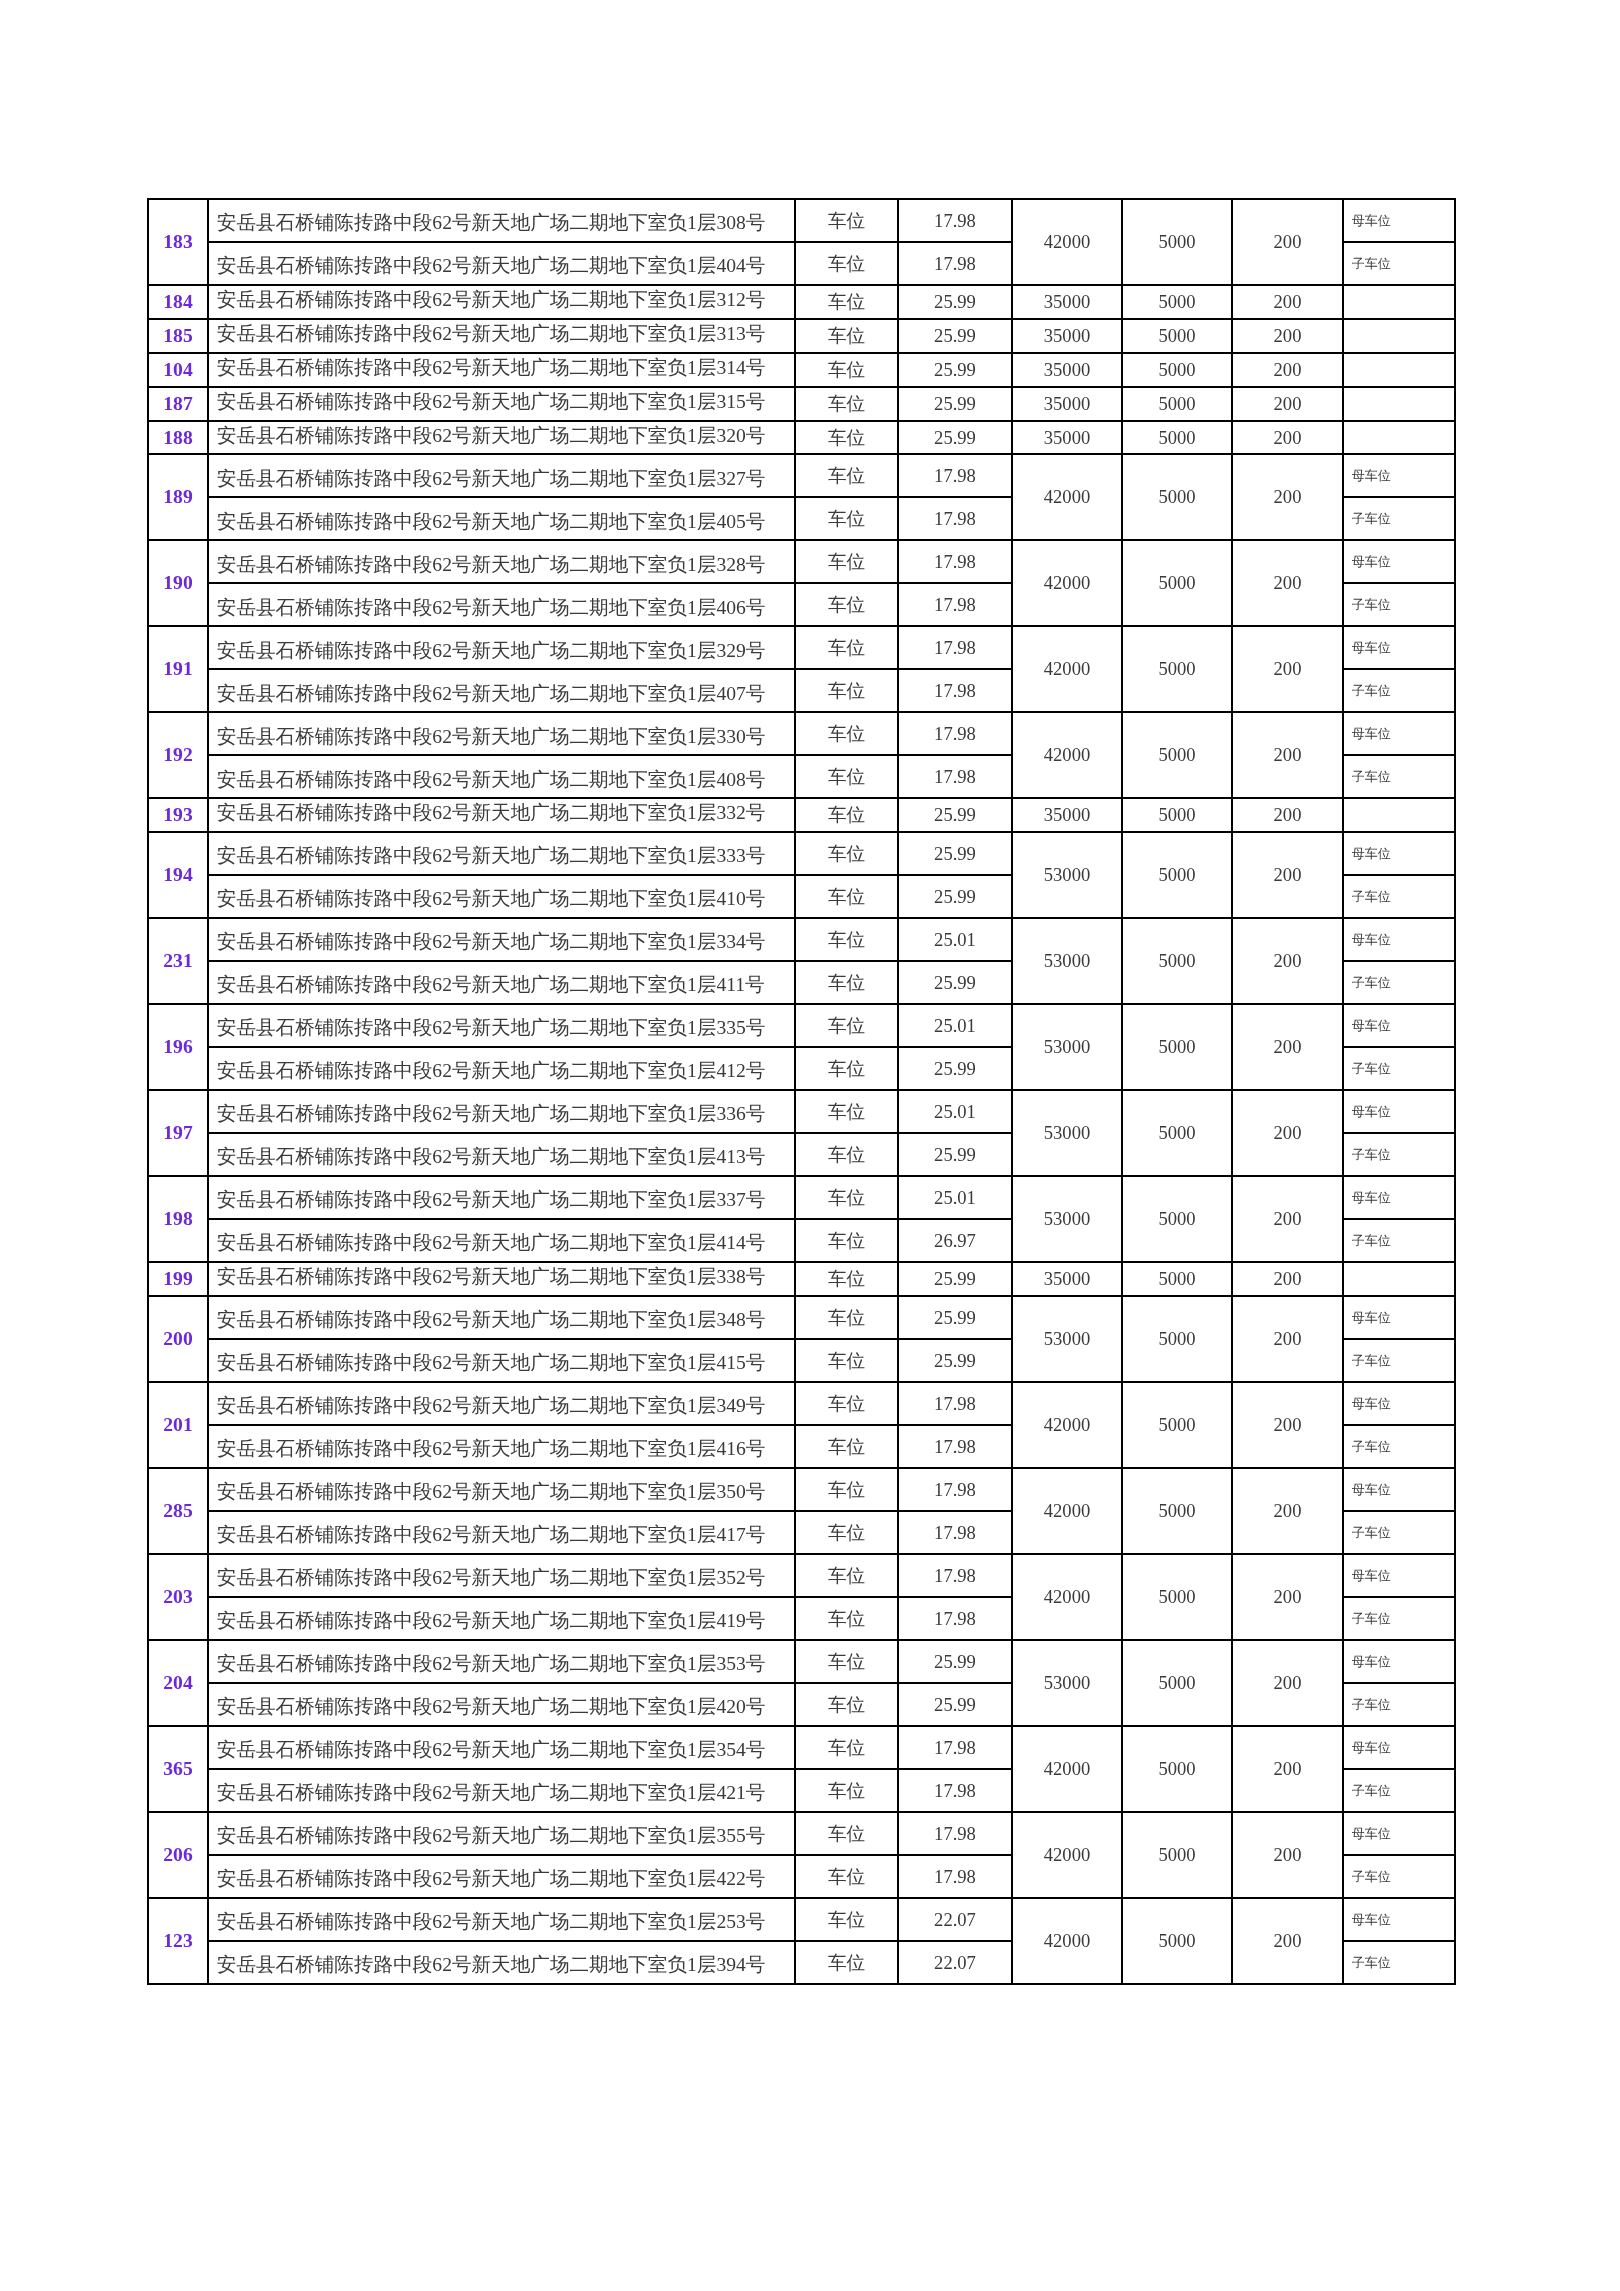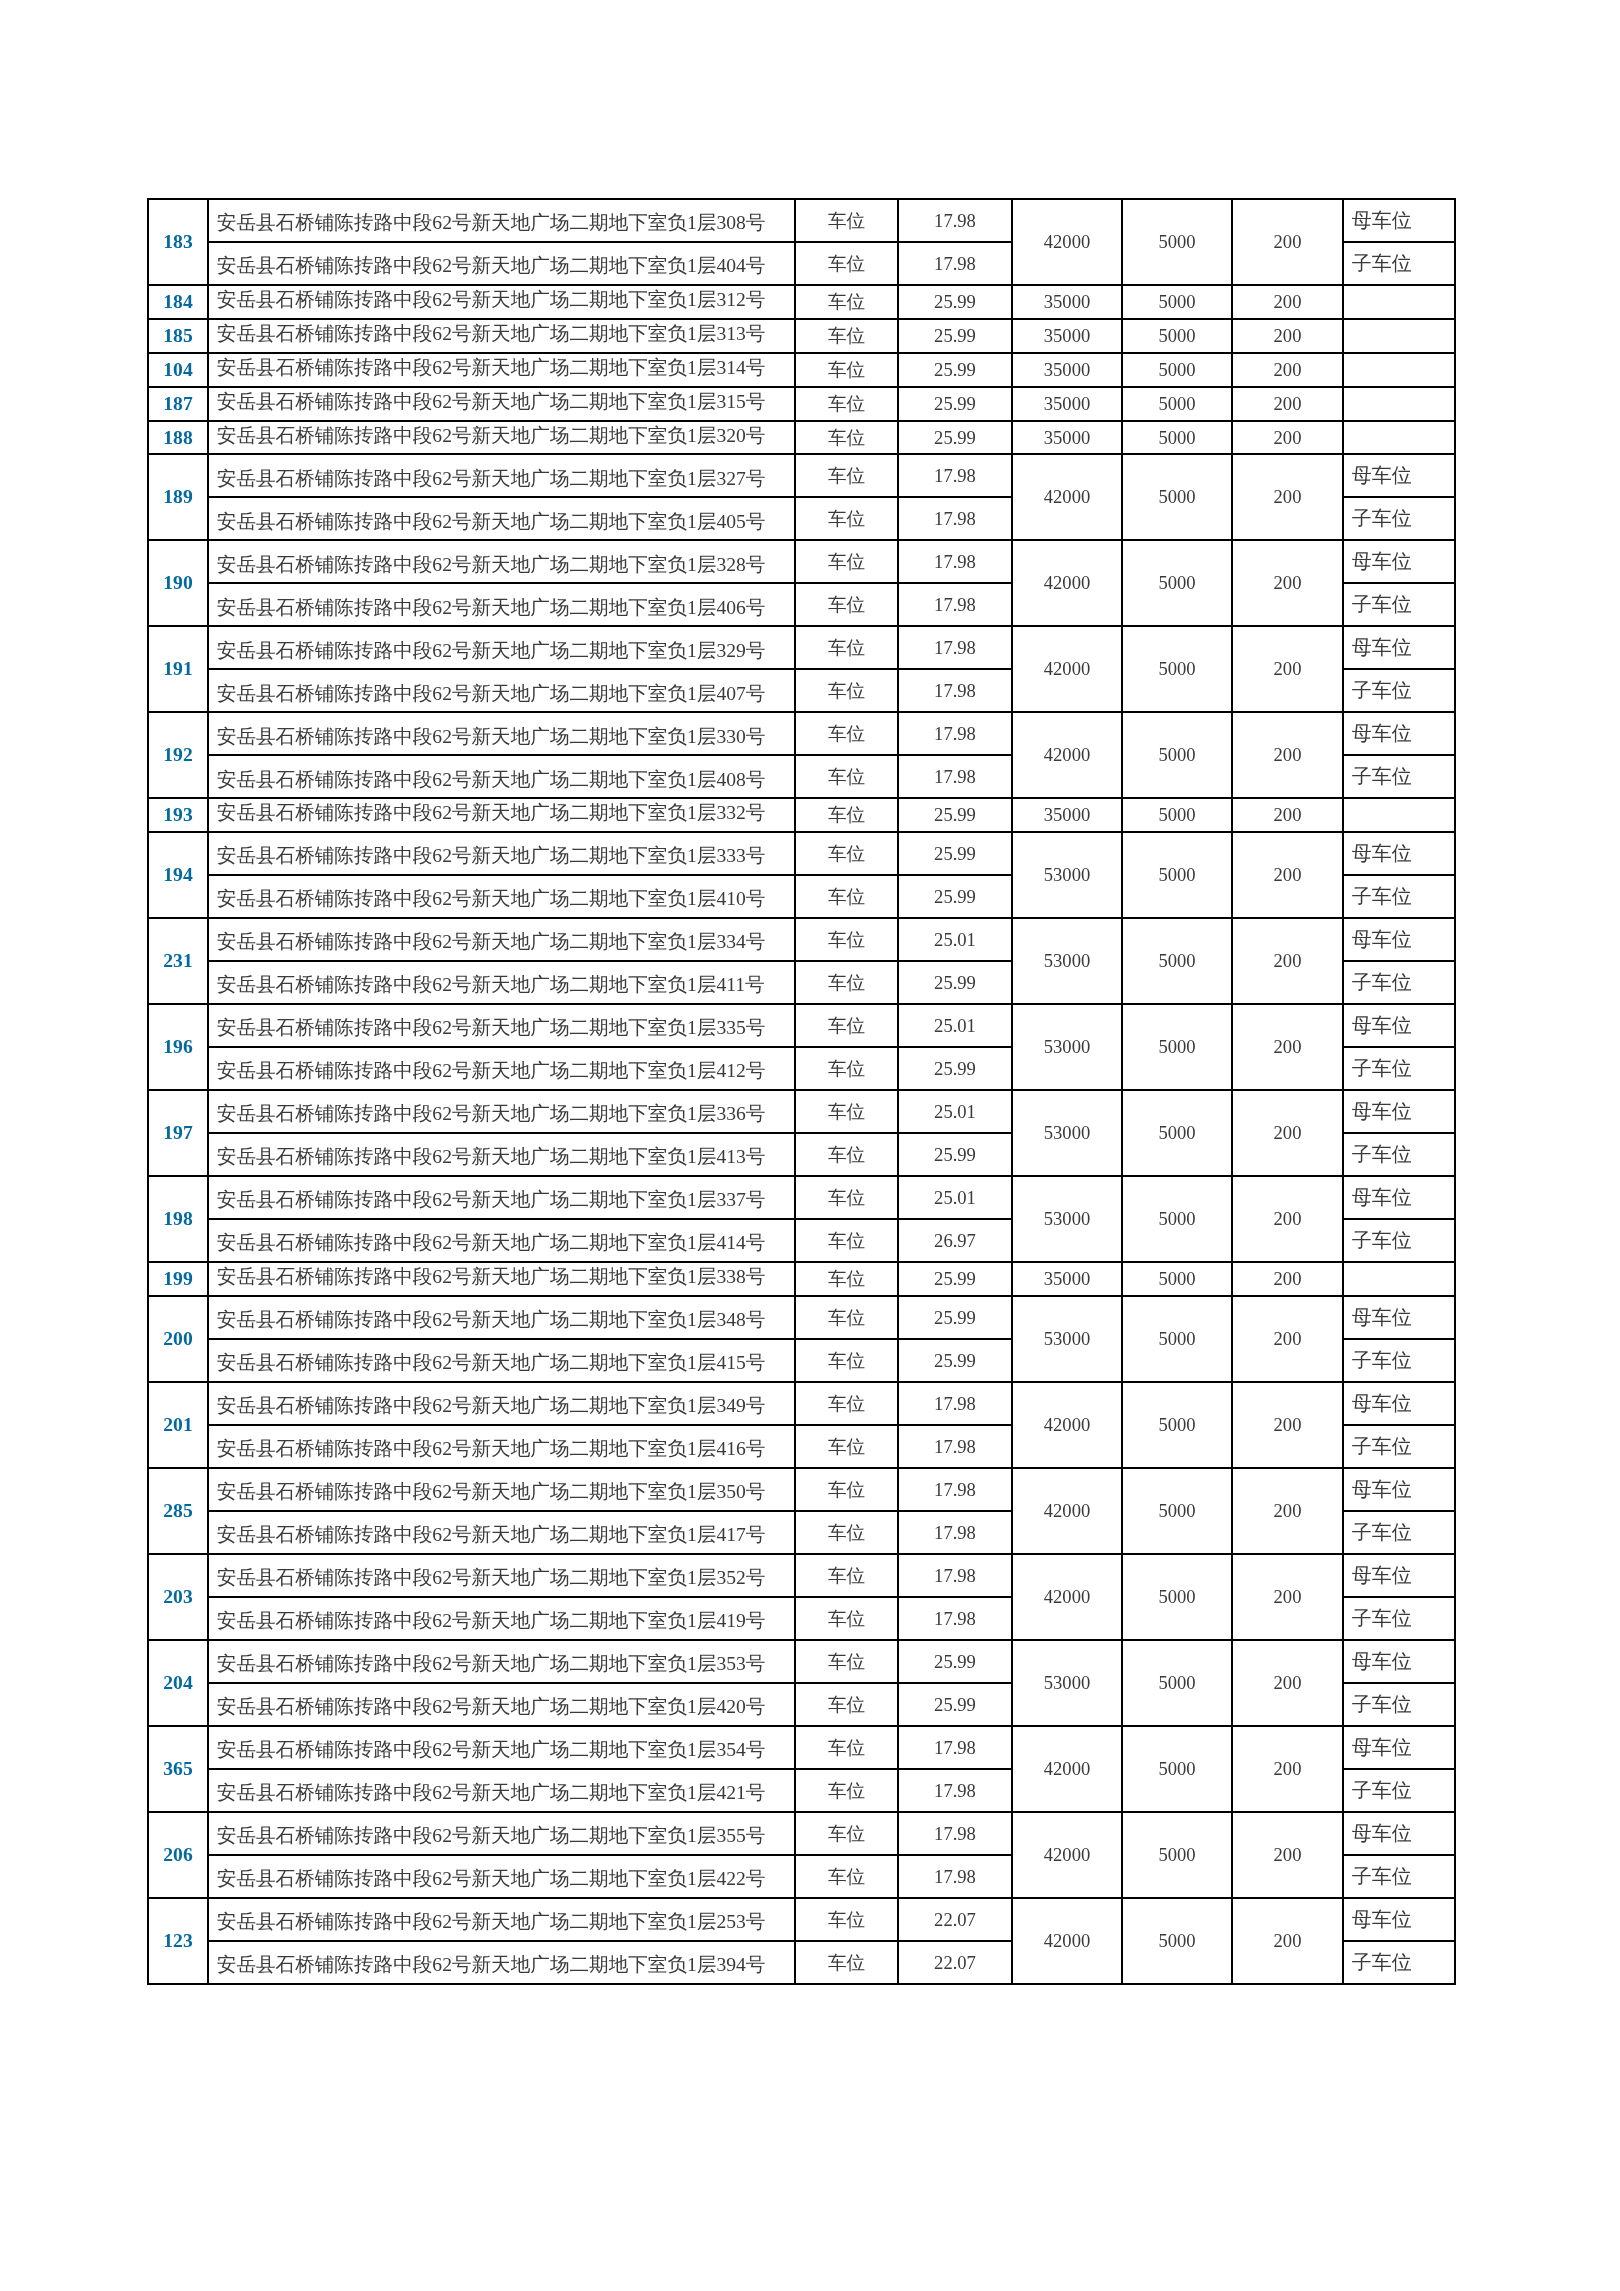--- a/index.html
+++ b/index.html
@@ -21,37 +21,37 @@
   table.price-table td{
     border:2px solid #000;
     overflow:hidden;
     box-sizing:border-box;
   }
   table.price-table{border:2.9px solid #000;}
   tr.single{height:30px;}
   tr.sub{height:43px;}
   td.no{
     text-align:center;vertical-align:middle;
-    font-size:19.6px;font-weight:bold;color:#0369a1;
+    font-size:19.6px;font-weight:bold;color:#6d28d9;
   }
   td.addr{
     text-align:left;vertical-align:bottom;
     padding:0 2px 4.9px 7.8px;
     font-size:19.6px;color:#3a3a3a;
     white-space:nowrap;
     border-radius:16px;
   }
   td.ctr{
     text-align:center;vertical-align:middle;
     font-size:18.6px;color:#3a3a3a;
   }
   td.note{
     text-align:left;vertical-align:middle;
     padding-left:7.8px;
-    font-size:20px;color:#3a3a3a;margin-left:48px;
+    font-size:13px;color:#3a3a3a;margin-left:48px;
   }
 </style>
 </head>
 <body>
 
 <div class="page">
   <table class="price-table">
     <colgroup>
       <col style="width:60px">
       <col style="width:587px">

